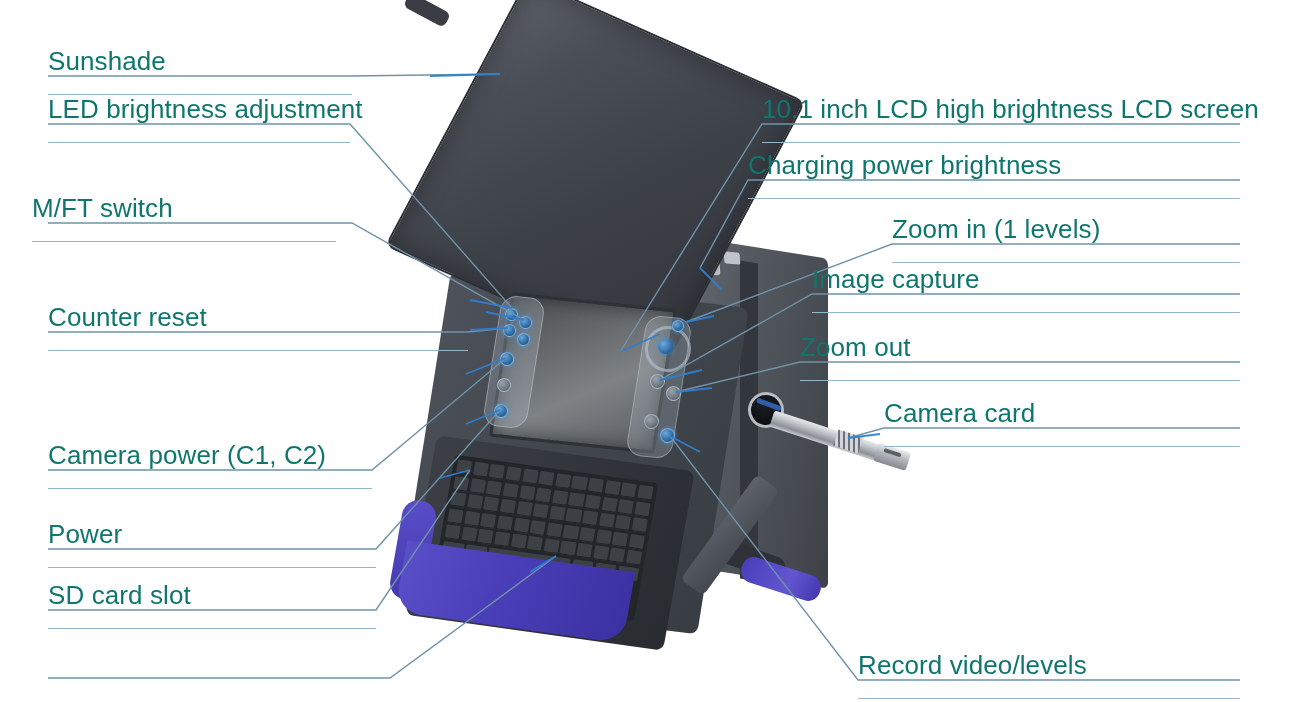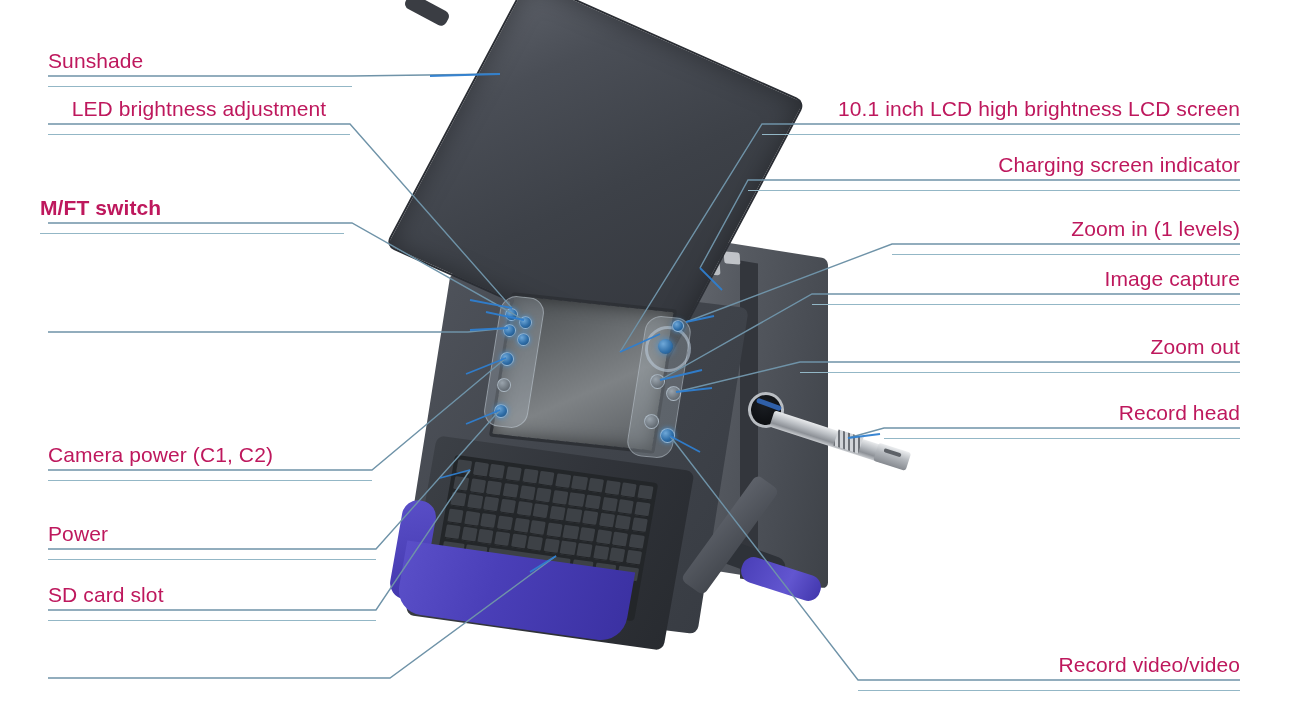--- a/index.html
+++ b/index.html
@@ -14,30 +14,30 @@
     position: relative;
     width: 1289px;
     height: 702px;
     background: #ffffff;
     overflow: hidden;
   }
 
   
   .label {
     position: absolute;
-    color: #be185d;
-    font-size: 21px;
+    color: #0f766e;
+    font-size: 26px;
     line-height: 26px;
     letter-spacing: 0.1px;
     white-space: nowrap;
-    padding-bottom: 12px;
+    padding-bottom: 20px;
     border-bottom: 1.6px solid #93b7c6;
   }
   .label.left  { text-align: left; }
-  .label.right { text-align: right; }
+  .label.right { text-align: left; }
 
   
   #leaders {
     position: absolute;
     left: 0; top: 0;
     width: 1289px;
     height: 702px;
     pointer-events: none;
   }
 
@@ -471,37 +471,38 @@
       <path d="M712,388 L676,392"></path>
       <path d="M880,434 L848,438"></path>
       <path d="M700,452 L670,436"></path>
     </g>
   </svg>
 
   <div class="label left" style="left:48px; top:48px; width:304px;">Sunshade</div>
 
   <div class="label left" style="left:48px; top:96px; width:302px;text-align:center;">LED brightness adjustment</div>
 
-  <div class="label left" style="left:40px; top:195px; width:304px;font-weight:bold;">M/FT switch</div>
-
+  <div class="label left" style="left:32px; top:195px; width:304px;">M/FT switch</div>
+
+  <div class="label left" style="left:48px; top:304px; width:420px;">Counter reset</div>
 
   <div class="label left" style="left:48px; top:442px; width:324px;">Camera power (C1, C2)</div>
 
   <div class="label left" style="left:48px; top:582px; width:328px;">SD card slot</div>
 
   <div class="label left" style="left:48px; top:521px; width:328px;">Power</div>
 
 
   <div class="label right" style="left:762px; top:96px; width:478px;">10.1 inch LCD high brightness LCD screen</div>
 
-  <div class="label right" style="left:748px; top:152px; width:492px;">Charging screen indicator</div>
+  <div class="label right" style="left:748px; top:152px; width:492px;">Charging power brightness</div>
 
   <div class="label right" style="left:892px; top:216px; width:348px;">Zoom in (1 levels)</div>
 
   <div class="label right" style="left:800px; top:334px; width:440px;">Zoom out</div>
 
   <div class="label right" style="left:812px; top:266px; width:428px;">Image capture</div>
 
-  <div class="label right" style="left:884px; top:400px; width:356px;">Record head</div>
-
-  <div class="label right" style="left:858px; top:652px; width:382px;">Record video/video</div>
+  <div class="label right" style="left:884px; top:400px; width:356px;">Camera card</div>
+
+  <div class="label right" style="left:858px; top:652px; width:382px;">Record video/levels</div>
 
 </div>
 
 </body></html>

